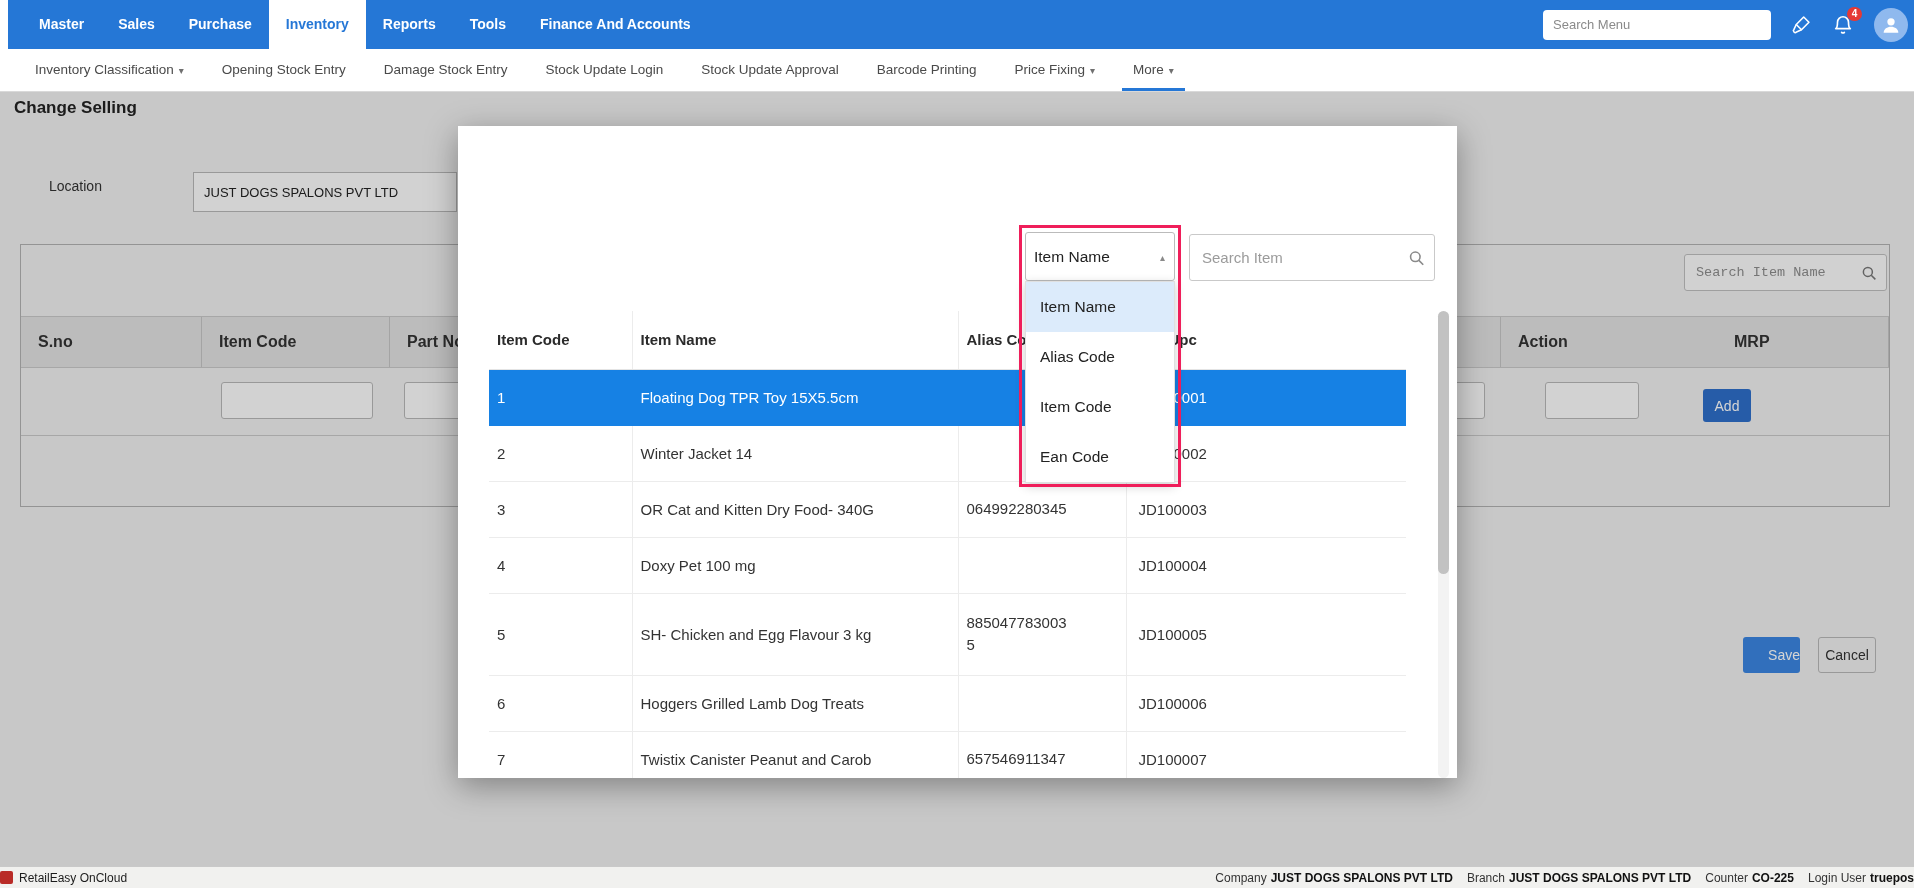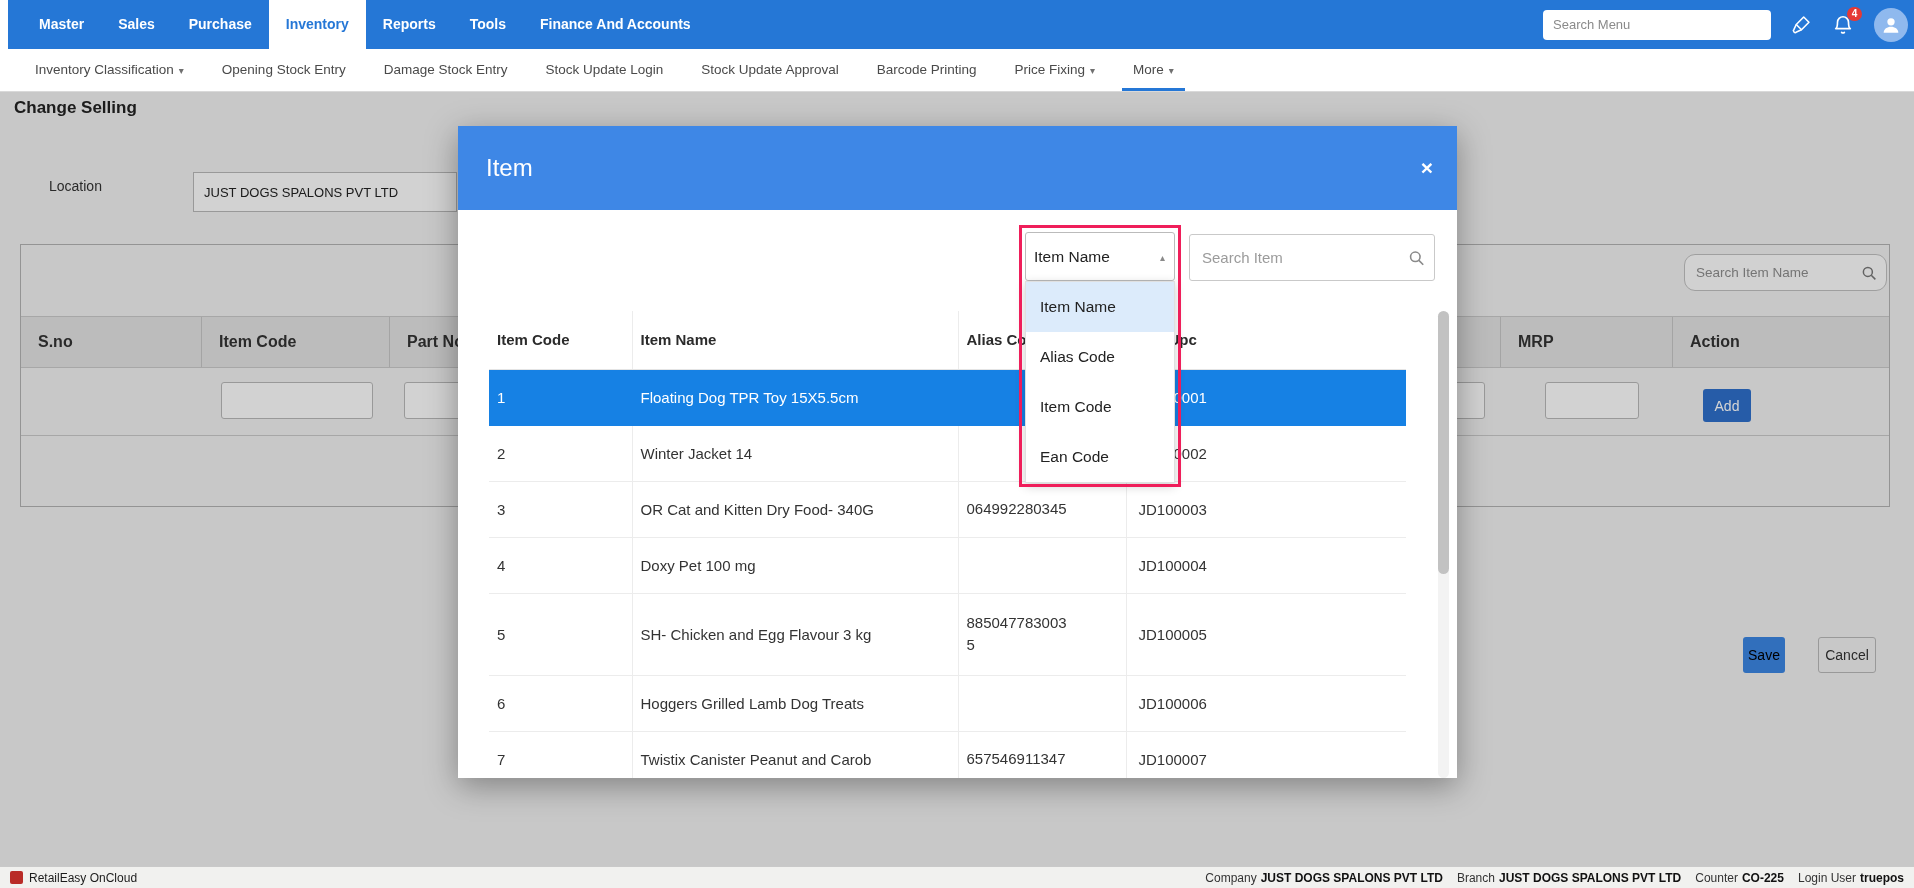--- a/index.html
+++ b/index.html
@@ -26,32 +26,32 @@
   .caret { font-size:10px; color:#707070; margin-left:5px; }
 
   
   .content { position:absolute; left:0; top:92px; width:100%; height:774px; background:#f1f1f1; }
   .page-title { position:absolute; left:14px; top:6px; font-size:17px; font-weight:bold; color:#222; }
   .loc-label { position:absolute; left:49px; top:86px; font-size:14px; color:#333; }
   .loc-input { position:absolute; left:193px; top:80px; width:264px; height:40px; background:#fdfdfd; border:1px solid #b9b9b9; padding:0 10px; font-size:13px; color:#222; font-family:inherit; }
 
   .panel { position:absolute; left:20px; top:152px; right:24px; height:263px; border:1px solid #b3b3b3; }
   .sin-wrap { position:absolute; right:27px; top:162px; width:203px; height:37px; }
-  .sin-wrap input { width:100%; height:100%; border:1px solid #c0c0c0; border-radius:11px; background:#fcfcfc; padding:0 32px 0 11px; font-size:13.5px; color:#444; font-family:Liberation Sans, sans-serif; }
+  .sin-wrap input { width:100%; height:100%; border:1px solid #c0c0c0; border-radius:3px; background:#fcfcfc; padding:0 32px 0 11px; font-size:13.5px; color:#444; font-family:Liberation Mono, monospace; }
   .sin-wrap input::placeholder { color:#8d8d8d; }
   .sin-wrap svg, .msearch svg { position:absolute; right:9px; top:50%; transform:translateY(-50%); }
 
   .bg-head { position:absolute; left:0; right:0; top:71px; height:52px; background:#e3e3e3; border-top:1px solid #c9c9c9; border-bottom:1px solid #c9c9c9; display:flex; }
   .hcell { line-height:50px; font-size:16px; font-weight:bold; color:#333; padding-left:17px; border-right:1px solid #c6c6c6; white-space:nowrap; overflow:hidden; }
   .h-sno{width:181px}.h-icode{width:188px}.h-pno{width:170px}.h-spacer{flex:1}.h-mrp{width:172px}.h-action{width:216px;border-right:none}
   .row-sep { position:absolute; left:0; right:0; top:190px; border-top:1px solid #c9c9c9; }
   .bg-input { position:absolute; top:137px; height:37px; background:#fdfdfd; border:1px solid #b9b9b9; border-radius:3px; }
   .in-icode{left:200px;width:152px}.in-pno{left:383px;width:152px}.in-mid{left:1310px;width:154px}.in-mrp{left:1524px;width:94px}
   .add-btn { position:absolute; left:1682px; top:144px; width:48px; height:33px; background:#2e6fca; color:#fff; border:none; border-radius:3px; font-size:14px; font-family:inherit; cursor:pointer; }
-  .save-btn { position:absolute; left:1743px; top:545px; width:42px; height:36px; background:#3c86e2; color:#000000; border:none; border-radius:3px; font-size:14px; font-family:inherit; cursor:pointer; }
+  .save-btn { position:absolute; left:1743px; top:545px; width:57px; height:36px; background:#3c86e2; color:#ffffff; border:none; border-radius:3px; font-size:14px; font-family:inherit; cursor:pointer;text-align:right; }
   .cancel-btn { position:absolute; left:1818px; top:545px; width:58px; height:36px; background:#f1f1f1; color:#333; border:1px solid #b9b9b9; border-radius:3px; font-size:14px; font-family:inherit; cursor:pointer; }
 
   
   .dim { position:absolute; left:0; top:92px; width:100%; height:774px; background:rgba(0,0,0,0.17); z-index:60; }
 
   
   .modal { position:absolute; left:458px; top:126px; width:999px; height:652px; background:#fff; z-index:100; box-shadow:0 8px 30px rgba(0,0,0,0.35); overflow:hidden; }
   .modal-header { position:absolute; left:0; top:0; width:100%; height:84px; background:#3e87e6; }
   .modal-title { position:absolute; left:28px; top:0; line-height:84px; color:#fff; font-size:24px; }
   .modal-close { position:absolute; right:24px; top:0; line-height:84px; color:#fff; font-size:21px; font-weight:bold; cursor:pointer; }
@@ -75,21 +75,21 @@
   .mtable td.c-alias, .mtable td.c-name { white-space:normal; }
   .mtable td.c-code { padding-left:12px; }
   .mtable tr.tall td { height:82px; }
   .mtable tr.selected td { background:#1681e4; color:#fff; border-color:#1681e4; }
   .alias-inner { max-width:105px; word-break:break-all; line-height:1.45; }
 
   .mscroll { position:absolute; left:980px; top:185px; width:11px; height:467px; background:#f3f3f3; border-radius:6px; }
   .mthumb { position:absolute; left:0; top:0; width:11px; height:263px; background:#c2c2c2; border-radius:6px; cursor:pointer; }
 
   
-  .footer { position:absolute; left:0; bottom:0; width:100%; height:22px; background:#f1f1ef; border-top:1px solid #c9c9c9; display:flex; align-items:center; justify-content:space-between; padding:0 10px; font-size:12px; z-index:90;margin-top:45px; }
+  .footer { position:absolute; left:0; bottom:0; width:100%; height:22px; background:#f1f1ef; border-top:1px solid #c9c9c9; display:flex; align-items:center; justify-content:space-between; padding:0 0; font-size:12px; z-index:90;margin-top:45px; }
   .f-left { display:flex; align-items:center; gap:6px; }
   .f-logo { width:13px; height:13px; background:#b92b27; border-radius:2px; display:inline-block; }
   .f-app { color:#1c1c1c; }
   .f-right { display:flex; align-items:center; }
   .f-label { color:#333; margin-left:14px; }
   .f-value { color:#111; font-weight:bold; margin-left:4px; }
 </style>
 </head>
 <body>
 
@@ -144,22 +144,22 @@
     <h1 class="page-title">Change Selling</h1>
     <span class="loc-label">Location</span>
     <input class="loc-input" value="JUST DOGS SPALONS PVT LTD" style="">
 
     <div class="panel">
       <div class="bg-head">
         <span class="hcell h-sno">S.no</span>
         <span class="hcell h-icode">Item Code</span>
         <span class="hcell h-pno">Part No</span>
         <span class="hcell h-spacer"></span>
+        <span class="hcell h-action">Action</span>
         <span class="hcell h-mrp">MRP</span>
-        <span class="hcell h-action">Action</span>
       </div>
       <input class="bg-input in-icode" style="">
       <input class="bg-input in-pno" style="">
       <input class="bg-input in-mid" style="">
       <input class="bg-input in-mrp" style="">
       <button class="add-btn">Add</button>
       <div class="row-sep"></div>
     </div>
 
     <div class="sin-wrap">
@@ -170,24 +170,20 @@
         </svg>
     </div>
 
     <button class="save-btn">Save</button>
     <button class="cancel-btn">Cancel</button>
   </main>
 
   <div class="dim"></div>
 
   <section class="modal">
-    <div class="modal-header">
-      <span class="modal-title">Item</span>
-      <span class="modal-close">×</span>
-    </div>
 
     <table class="mtable">
       <colgroup>
           <col style="width:143px">
           <col style="width:326px">
           <col style="width:168px">
           <col style="width:280px">
         </colgroup>
       <thead>
         <tr>

